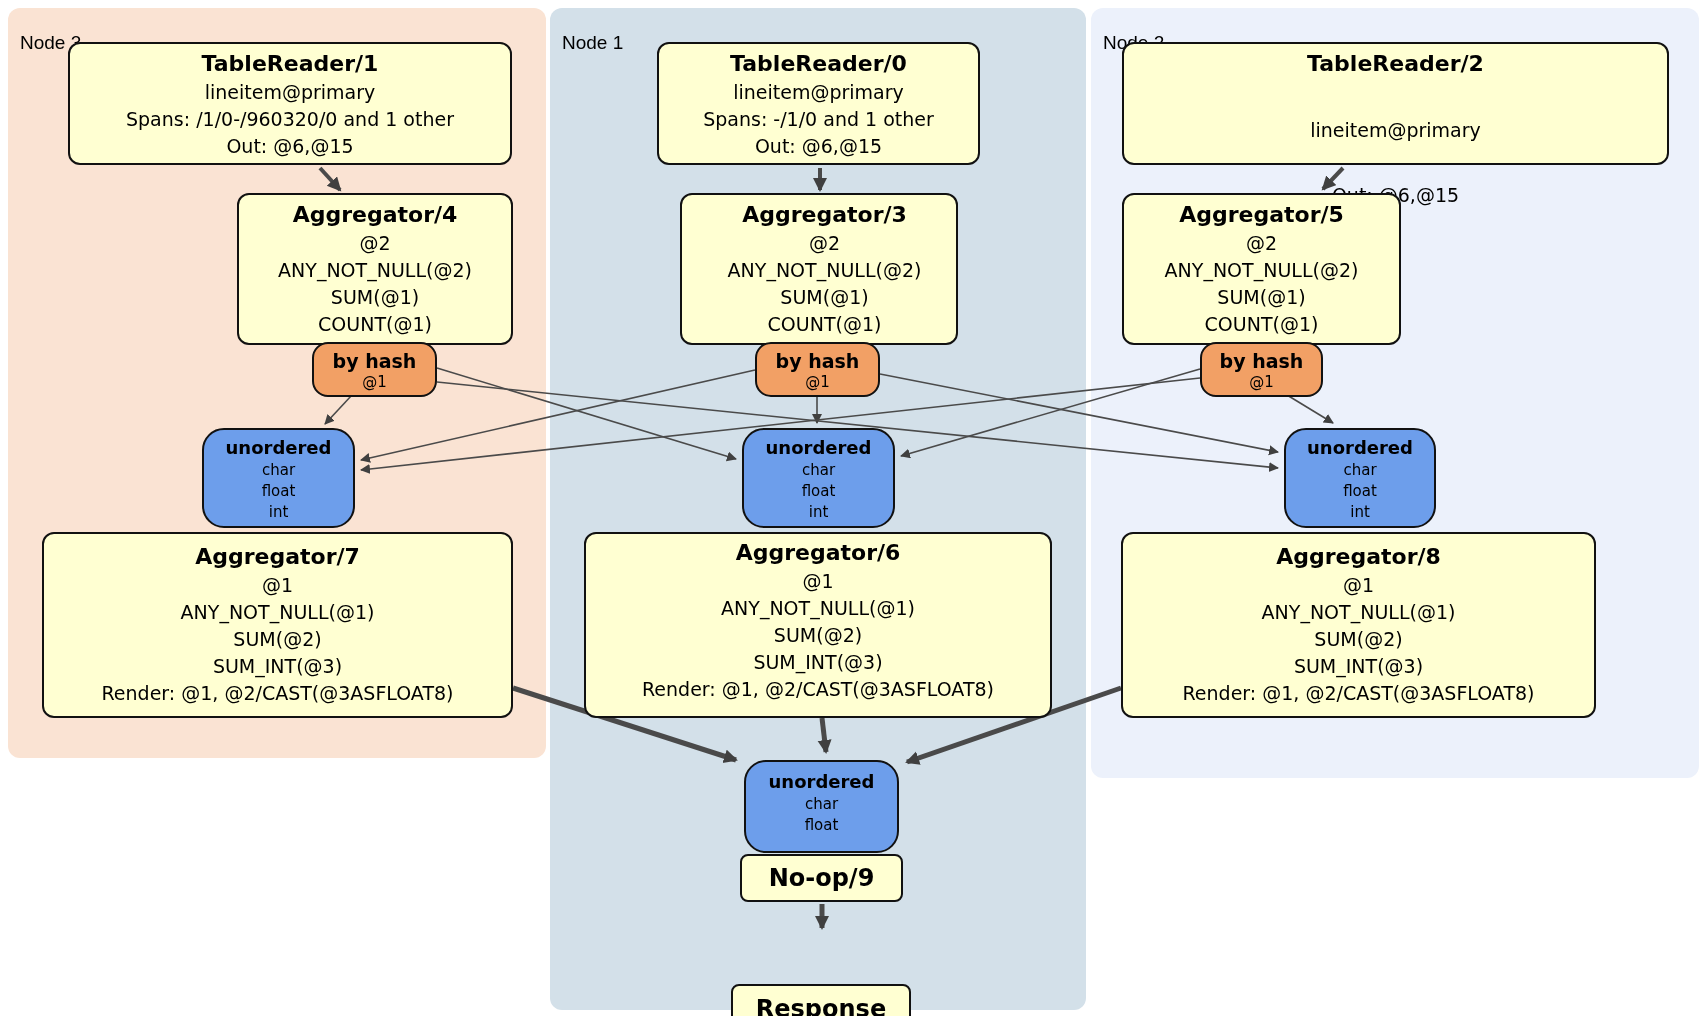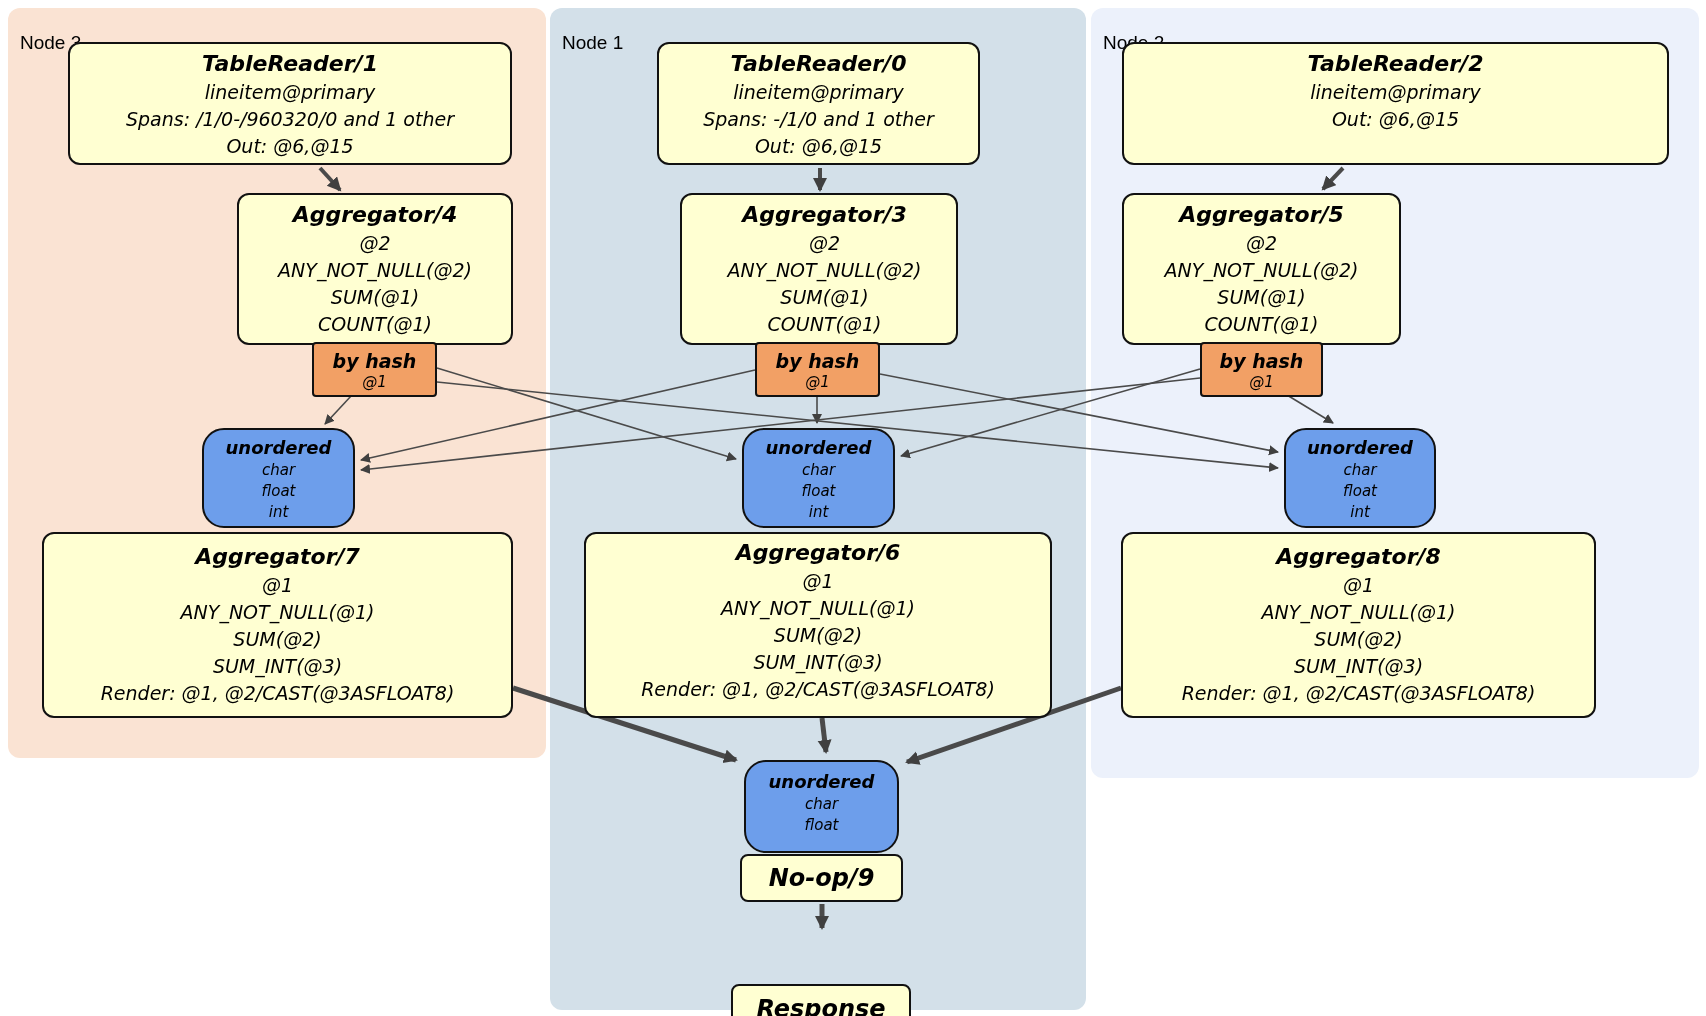--- a/index.html
+++ b/index.html
@@ -9,25 +9,25 @@
   }
   *{margin:0;padding:0;box-sizing:border-box;}
   html,body{background:var(--page-bg);}
   #stage{position:relative;width:1706px;height:1016px;background:var(--page-bg);overflow:hidden;
          font-family:"DejaVu Sans",sans-serif;color:var(--text-color);}
   .panel{position:absolute;border-radius:12px;}
   .panel-label{position:absolute;top:6px;left:12px;font-family:"Liberation Sans",sans-serif;
                font-size:19px;color:#000;margin-top:18px;}
   #edges{position:absolute;left:0;top:0;width:1706px;height:1016px;pointer-events:none;}
   .box{position:absolute;border:2px solid var(--box-border);background:var(--processor-fill);
-       display:flex;flex-direction:column;align-items:center;text-align:center;font-style:italic;}
+       display:flex;flex-direction:column;align-items:center;text-align:center;}
   .proc{border-radius:12px;padding-top:5px;}
   .box-title{font-weight:bold;font-size:22px;line-height:30px;white-space:nowrap;}
   .box-line{font-size:19px;line-height:27px;white-space:nowrap;}
-  .router{background:var(--router-fill);border-radius:4px;padding-top:5px;}
+  .router{background:var(--router-fill);border-radius:16px;padding-top:5px;}
   .router .box-title{font-size:19px;line-height:24px;}
   .router-sub{font-size:15px;line-height:18px;}
   .sync{background:var(--sync-fill);border-radius:22px;padding-top:6px;}
   .sync .box-title{font-size:18px;line-height:24px;}
   .sync-line{font-size:15px;line-height:21px;}
   .mini{border-radius:8px;justify-content:center;padding-top:0;}
   .mini .box-title{font-size:24px;line-height:26px;}
 </style>
 </head>
 <body>
@@ -80,21 +80,21 @@
     <div class="box-line">lineitem@primary</div>
     <div class="box-line">Spans: /1/0-/960320/0 and 1 other</div>
     <div class="box-line">Out: @6,@15</div>
   </div>
   <div class="box proc" style="left:657px;top:42px;width:323px;height:123px;">
     <div class="box-title">TableReader/0</div>
     <div class="box-line">lineitem@primary</div>
     <div class="box-line">Spans: -/1/0 and 1 other</div>
     <div class="box-line">Out: @6,@15</div>
   </div>
-  <div class="box proc" style="left:1122px;top:42px;width:547px;height:123px;">
+  <div class="box proc" style="left:1122px;top:42px;width:547px;height:123px;gap:38px;">
     <div class="box-title">TableReader/2</div>
     <div class="box-line">lineitem@primary</div>
     <div class="box-line">Out: @6,@15</div>
   </div>
 
   <div class="box proc" style="left:237px;top:193px;width:276px;height:152px;">
     <div class="box-title">Aggregator/4</div>
     <div class="box-line">@2</div>
     <div class="box-line">ANY_NOT_NULL(@2)</div>
     <div class="box-line">SUM(@1)</div>

